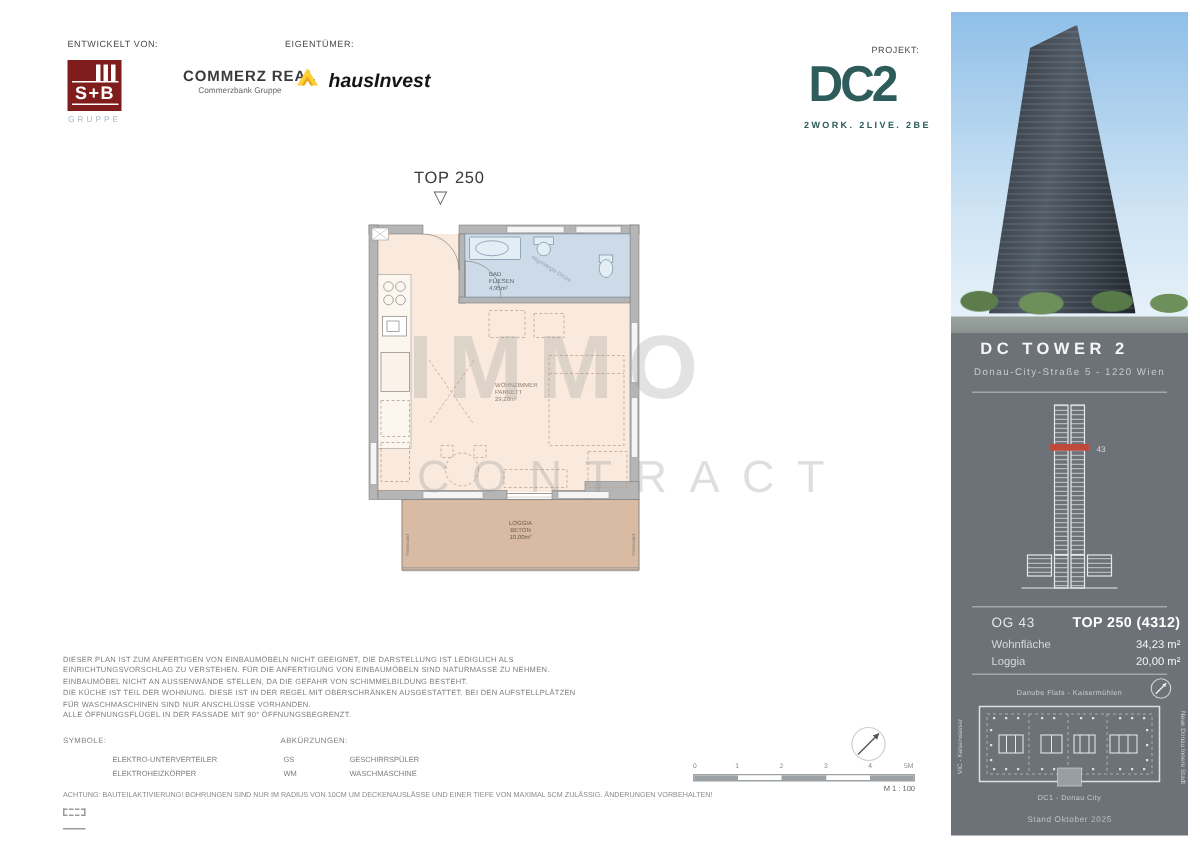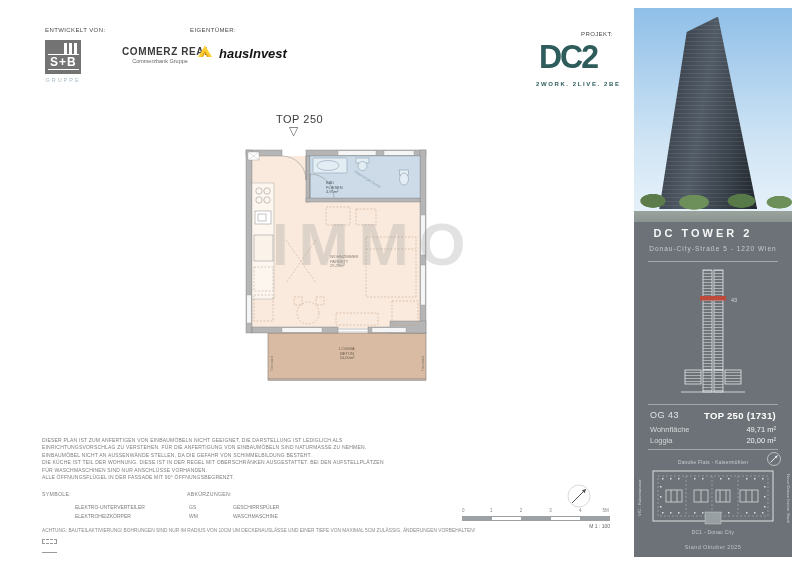--- a/index.html
+++ b/index.html
@@ -4,21 +4,21 @@
 <style>
   * { margin:0; padding:0; box-sizing:border-box; }
   html,body { background:#ffffff; }
   #page {
     position:relative; width:800px; height:565px; background:#fff;
     font-family:"Liberation Sans", sans-serif; overflow:hidden; color:#333;
   }
   .abs { position:absolute; }
   .tiny-label { font-size:6px; color:#4a4a4a; letter-spacing:.4px; }
   
-  .sb-logo { width:36px; height:34px; background:#737373; position:relative; }
+  .sb-logo { width:36px; height:34px; background:#7f1d1d; position:relative; }
   .sb-bar { position:absolute; width:3px; height:11px; background:#fff; top:3px; }
   .sb-text { position:absolute; left:3px; bottom:4px; color:#fff; font-weight:bold; font-size:12px;
              border-top:1px solid #fff; border-bottom:1px solid #fff; padding:0 2px; letter-spacing:1px;}
   .sb-group { width:36px; text-align:center; font-size:5.5px; letter-spacing:2px; color:#a9bac7; }
   .cr-name { font-size:10px; font-weight:bold; color:#3a3a3a; letter-spacing:.6px; }
   .cr-sub  { font-size:5.5px; color:#666; width:76px; text-align:center; }
   .hi-word { font-size:13px; font-weight:bold; font-style:italic; color:#141414; }
   .dc2-word { font-size:32px; font-weight:800; color:#2d5c5b; letter-spacing:-2px; transform:scaleY(1.05); }
   .dc2-tag  { font-size:6px; letter-spacing:1.6px; color:#2d5c5b; font-weight:bold; }
   
@@ -52,21 +52,21 @@
       background:
         radial-gradient(ellipse 22px 12px at 12% 55%, #5c7d4b 55%, transparent 60%),
         radial-gradient(ellipse 26px 13px at 38% 60%, #6d8f59 55%, transparent 60%),
         radial-gradient(ellipse 24px 12px at 68% 55%, #587a49 55%, transparent 60%),
         radial-gradient(ellipse 22px 11px at 92% 60%, #6d8f59 55%, transparent 60%); }
   #photo .ground { position:absolute; left:0; bottom:0; width:100%; height:5%;
       background:linear-gradient(180deg,#9aa49d,#8c9492); }
   .sb-title { width:138px; text-align:center; color:#f4f5f6; font-size:11px; font-weight:bold; letter-spacing:3px; }
   .sb-address { width:158px; text-align:center; color:#c7cbce; font-size:6.5px; letter-spacing:1px; }
   .divider { left:14px; width:130px; border-top:1px solid rgba(255,255,255,.38); }
-  .info-row { left:16px; width:126px; display:flex; justify-content:space-between;text-align:right; }
+  .info-row { left:27px; width:126px; display:flex; justify-content:space-between;text-align:right; }
   .info-floor { font-size:9px; color:#e2e5e7; letter-spacing:.5px; }
   .info-unit { font-size:9.5px; color:#ffffff; font-weight:bold; letter-spacing:.3px; }
   .info-label { font-size:7.5px; color:#d5d9db; }
   .info-value { font-size:7.5px; color:#f2f4f5; }
   .site-label { width:158px; text-align:center; font-size:4.8px; color:#c9cdd0; letter-spacing:.3px; }
   .site-side { font-size:4.3px; color:#c9cdd0; writing-mode:vertical-rl; text-align:center; height:60px; }
   .site-side.left { transform:rotate(180deg); }
   .sb-stand { width:158px; text-align:center; font-size:5.5px; color:#bfc3c6; letter-spacing:.4px; }
 </style>
 </head>
@@ -206,20 +206,21 @@
     <g font-size="4" fill="#6b5a4d" text-anchor="middle">
       <text x="109" y="205">LOGGIA</text>
       <text x="109" y="209.6">BETON</text>
       <text x="109" y="214.2">10,00m²</text>
     </g>
     <text transform="translate(34.5,226) rotate(-90)" font-size="3" fill="#857a6f">Trennwand</text>
     <text transform="translate(185.5,226) rotate(-90)" font-size="3" fill="#857a6f">Trennwand</text>
   </svg>
 
   <div class="abs watermark1" style="left:272px; top:210px;">IMMO</div>
+  <div class="abs watermark2" style="left:278px; top:302px;">CONTRACT</div>
 
   <div class="abs" style="left:42px; top:437px;">
     <div class="disc-line">DIESER PLAN IST ZUM ANFERTIGEN VON EINBAUMÖBELN NICHT GEEIGNET, DIE DARSTELLUNG IST LEDIGLICH ALS</div>
     <div class="disc-line">EINRICHTUNGSVORSCHLAG ZU VERSTEHEN. FÜR DIE ANFERTIGUNG VON EINBAUMÖBELN SIND NATURMASSE ZU NEHMEN.</div>
     <div class="disc-line">EINBAUMÖBEL NICHT AN AUSSENWÄNDE STELLEN, DA DIE GEFAHR VON SCHIMMELBILDUNG BESTEHT.</div>
     <div class="disc-line">DIE KÜCHE IST TEIL DER WOHNUNG. DIESE IST IN DER REGEL MIT OBERSCHRÄNKEN AUSGESTATTET. BEI DEN AUFSTELLPLÄTZEN</div>
     <div class="disc-line">FÜR WASCHMASCHINEN SIND NUR ANSCHLÜSSE VORHANDEN.</div>
     <div class="disc-line">ALLE ÖFFNUNGSFLÜGEL IN DER FASSADE MIT 90° ÖFFNUNGSBEGRENZT.</div>
   </div>
 
@@ -288,25 +289,25 @@
       </g>
       <rect x="22" y="30" width="26" height="4.5" fill="#bf4a3c"></rect>
       <text x="53" y="35.5" font-size="5.5" fill="#d3d7d8">43</text>
       <line x1="3" y1="126" x2="67" y2="126" stroke="#e6e9ea" stroke-width="0.8"></line>
     </svg>
 
     <div class="abs divider" style="top:396px;"></div>
 
     <div class="abs info-row" style="top:402px;">
       <span class="info-floor">OG 43</span>
-      <span class="info-unit">TOP 250 (1731)</span>
+      <span class="info-unit">TOP 250 (4312)</span>
     </div>
     <div class="abs info-row" style="top:417px;gap:33px;">
       <span class="info-label">Wohnfläche</span>
-      <span class="info-value">49,71 m²</span>
+      <span class="info-value">34,23 m²</span>
     </div>
     <div class="abs info-row" style="top:428px;">
       <span class="info-label">Loggia</span>
       <span class="info-value">20,00 m²</span>
     </div>
 
     <div class="abs divider" style="top:441px;"></div>
 
     <svg class="abs" style="right:10px; top:443px;" width="16" height="16" viewBox="0 0 16 16">
       <circle cx="8" cy="8" r="6.5" stroke="#ccd1d3" stroke-width="0.8" fill="none"></circle>

